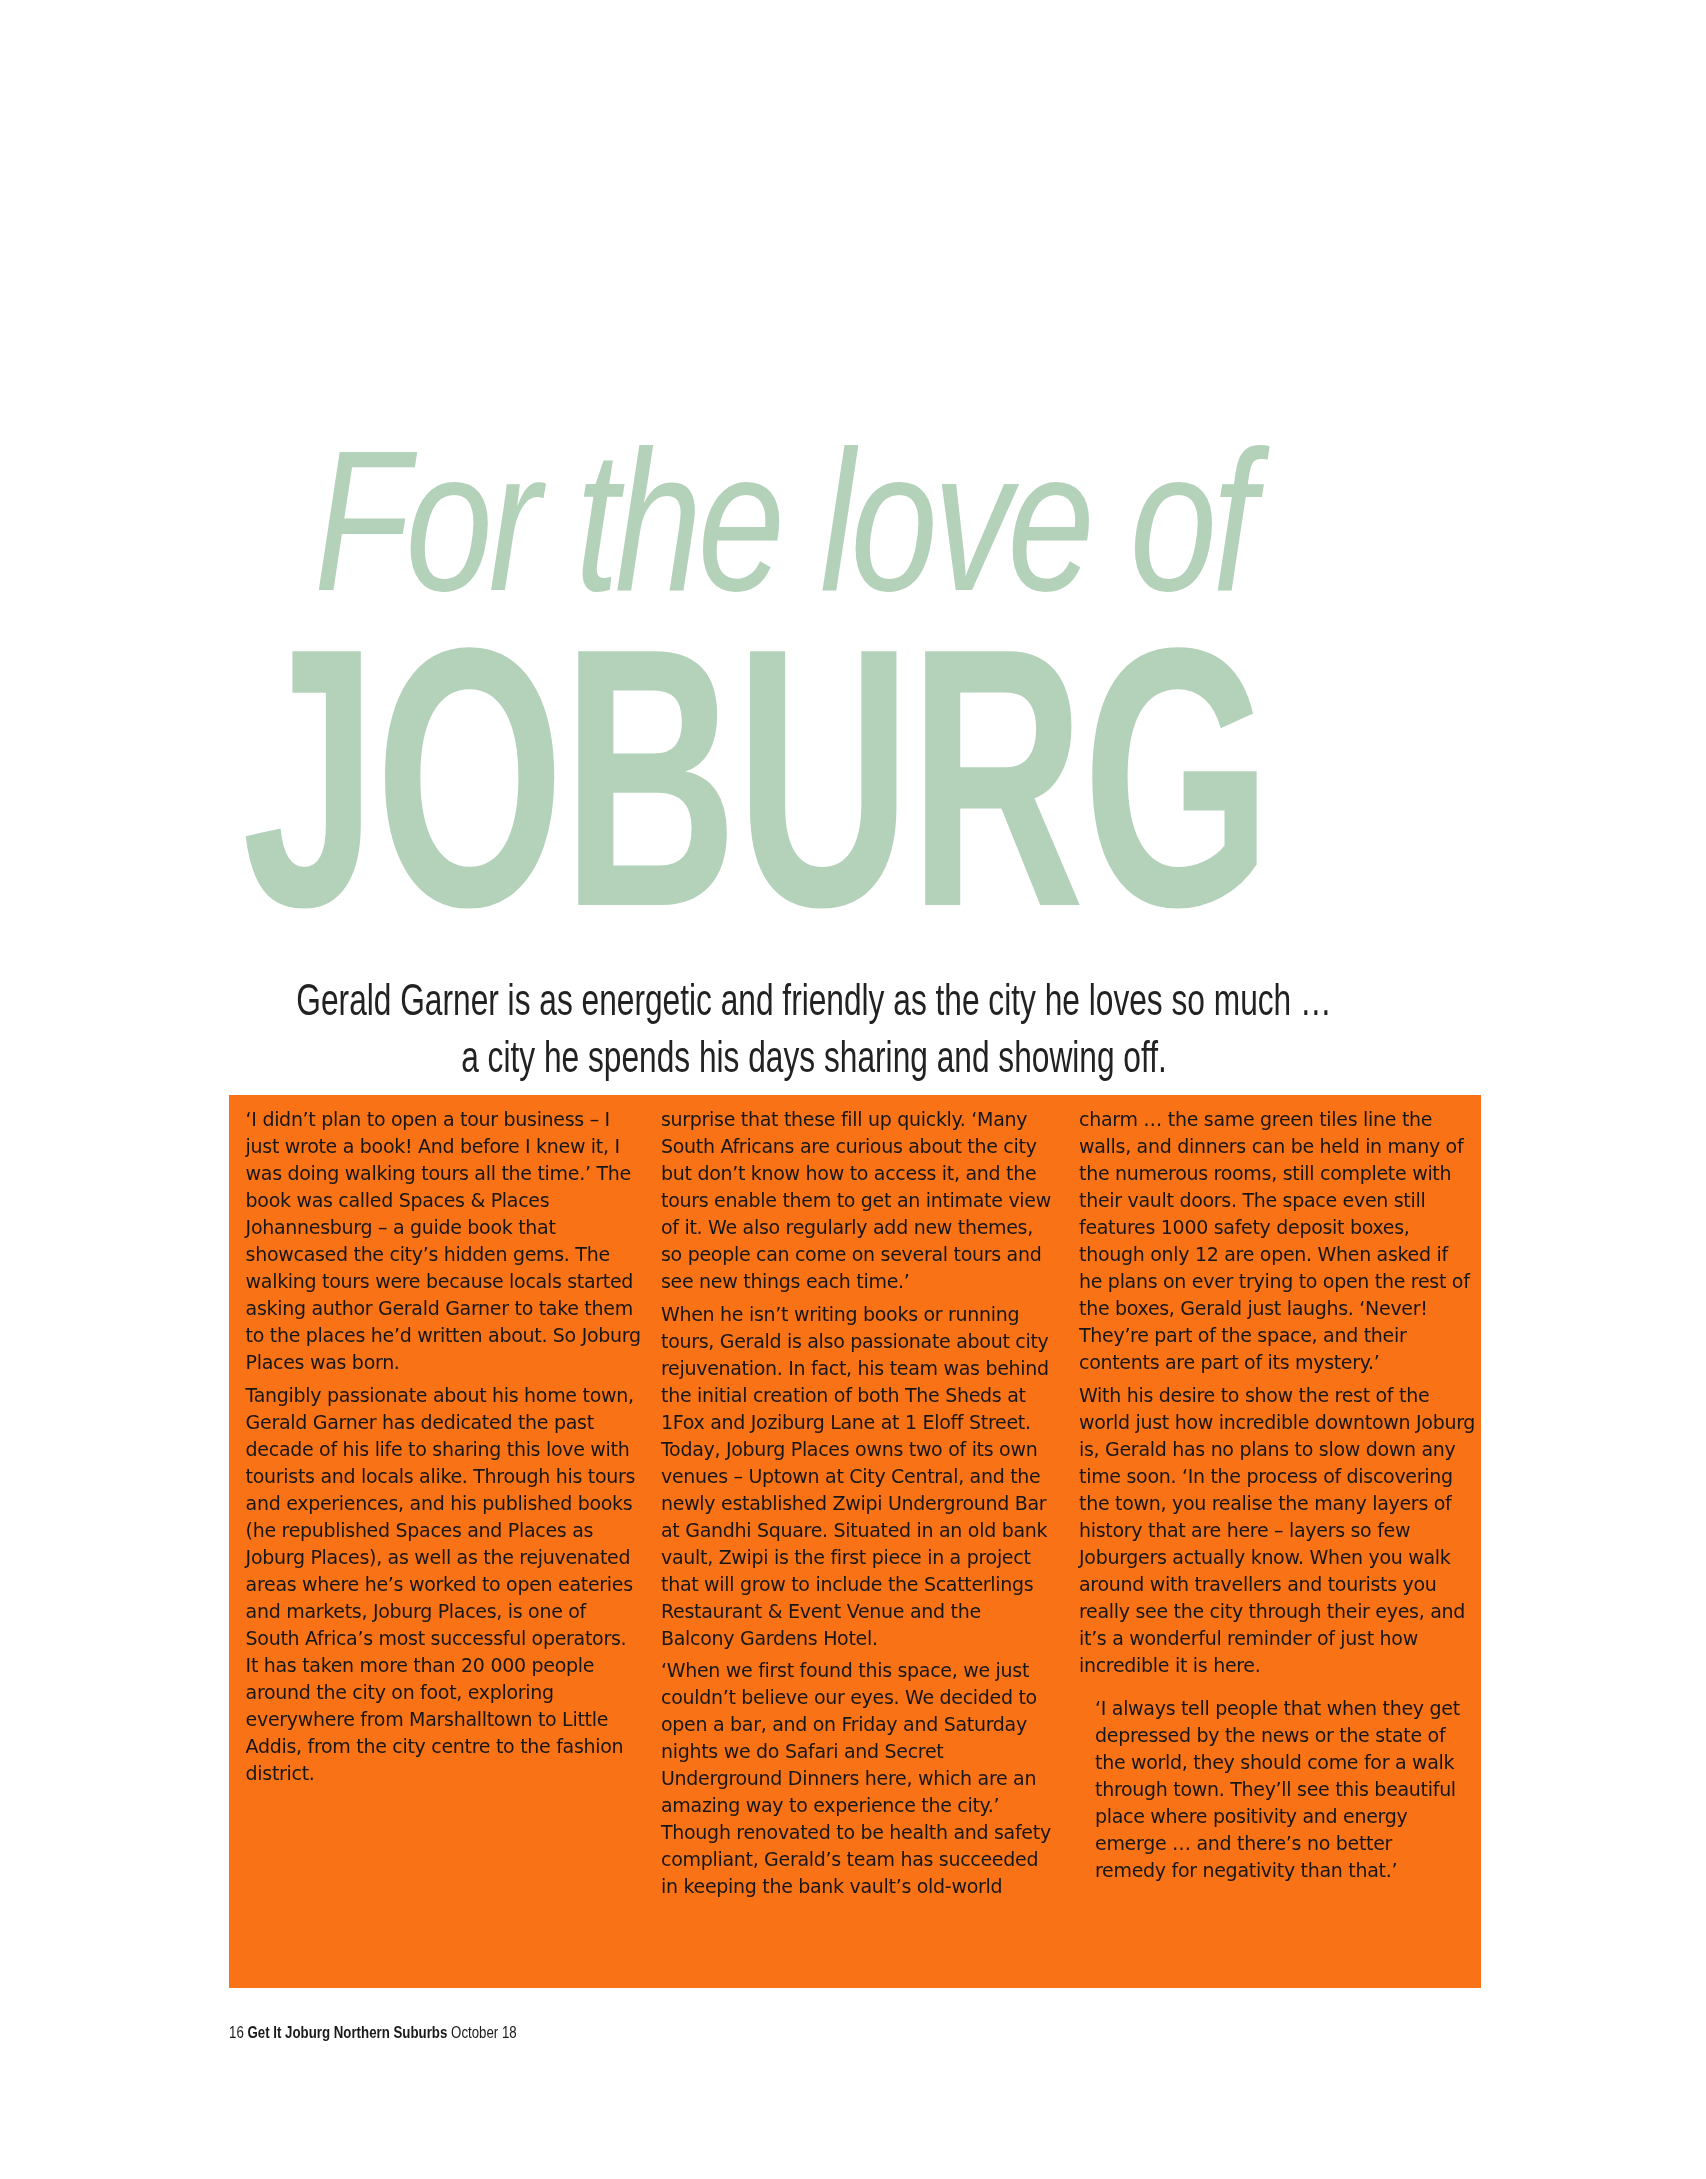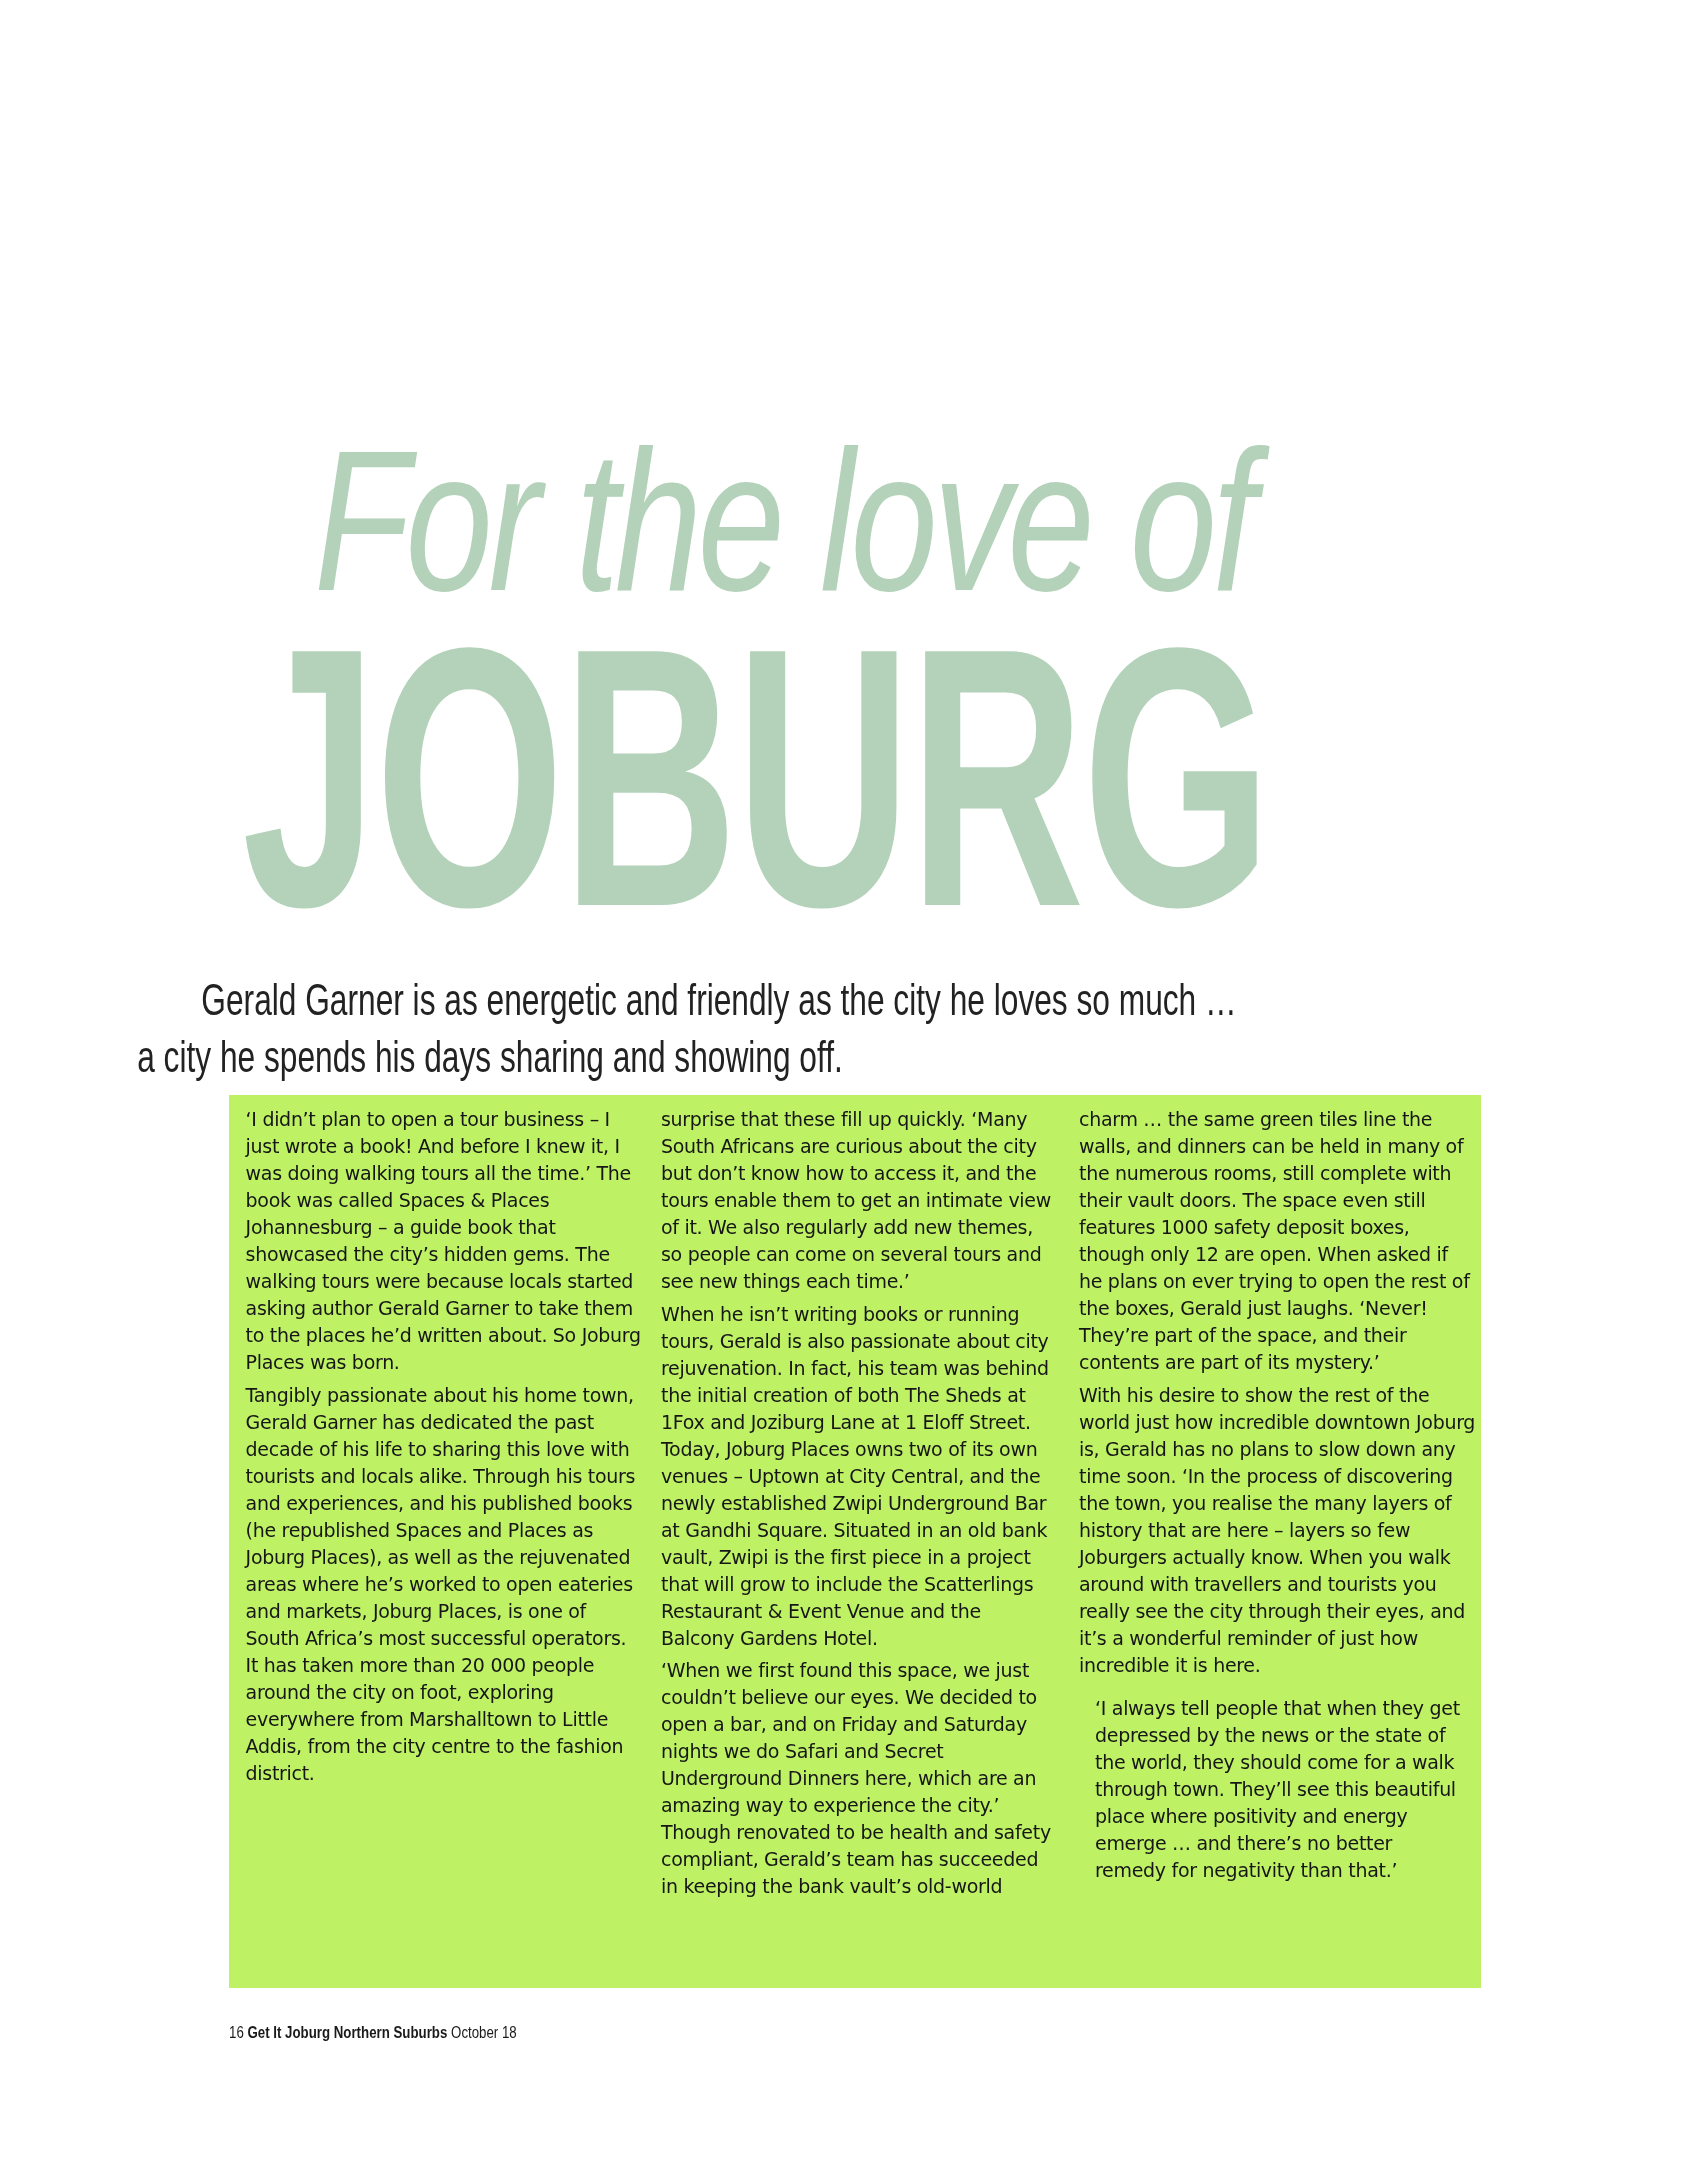--- a/index.html
+++ b/index.html
@@ -17,29 +17,29 @@
   .headline-big {
     position: absolute; left: 242px; top: 593px;
     font-family: "Liberation Sans", sans-serif;
     font-weight: 700; font-size: 369px; line-height: 1;
     color: #b3d2b9; letter-spacing: -3.7px;
     transform: scaleX(0.66); transform-origin: left top;
     white-space: nowrap;
   }
   .deck {
     position: absolute; left: 0; width: 1628px; top: 971px;
-    color: #222;
+    text-align: center; color: #222;
     font-family: "Liberation Sans", sans-serif;
     font-size: 44px; line-height: 57px; font-weight: 400;
   }
   .deck span { display: inline-block; transform: scaleX(0.72); transform-origin: center top; white-space: nowrap; }
 
   .body-box {
     position: absolute; left: 229px; top: 1095px; width: 1252px; height: 893px;
-    background: #bef264;
+    background: #f97316;
   }
   .col {
     position: absolute; top: 11px; width: 397px;
     font-family: "DejaVu Sans", sans-serif;
     font-size: 19px; line-height: 27px; color: #161616;
     letter-spacing: -0.3px;
   }
   .col p { margin: 0 0 5.5px 0; }
   .col-1 { left: 16.6px; }
   .col-2 { left: 432px; }

